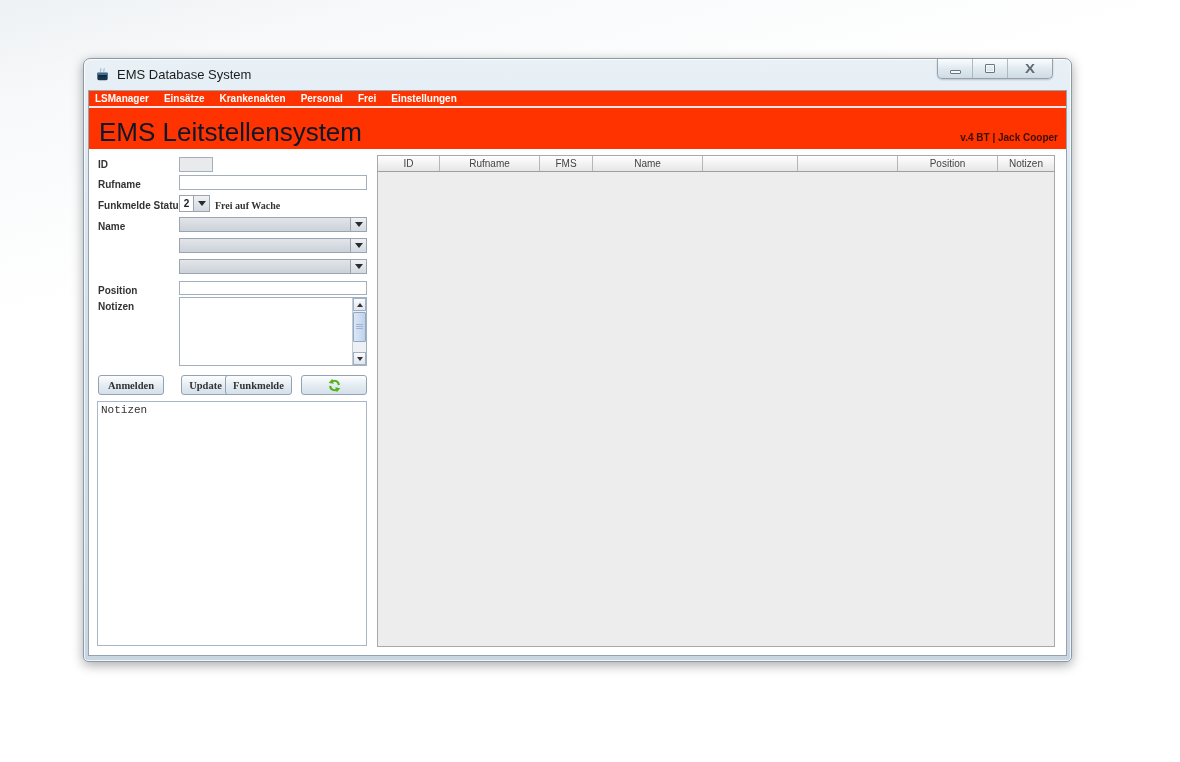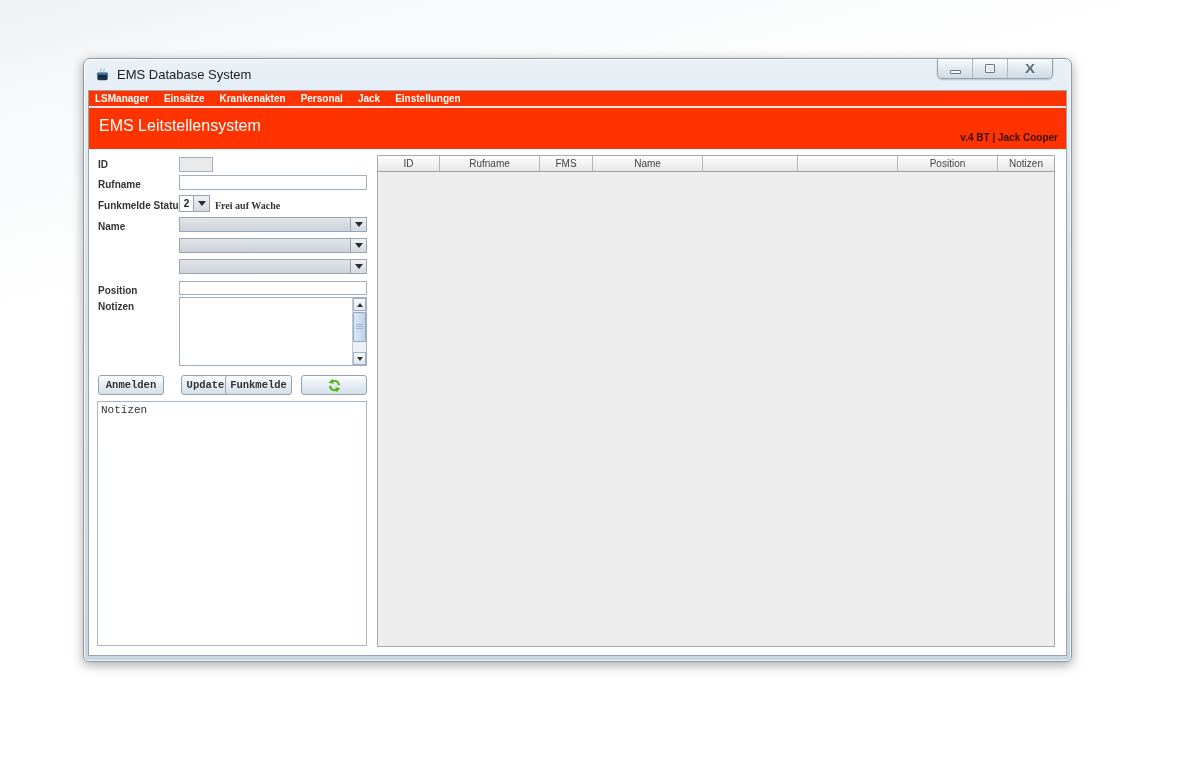--- a/index.html
+++ b/index.html
@@ -48,21 +48,21 @@
   .menubar {
     position:absolute; left:0; right:0; top:0; height:15px;
     display:flex; align-items:center; gap:15px; padding-left:6px;
   }
   .menu-item { font-size:10px; font-weight:bold; color:#ffffff; line-height:15px; }
   .menu-sep { position:absolute; left:0; right:0; top:15px; height:2px; background:#e4e7ea; }
   .banner {
     position:absolute; left:0; right:0; top:17px; height:41px;
   }
   .banner-title {
-    position:absolute; left:10px; top:9px; font-size:16px; color:#ffffff;
+    position:absolute; left:10px; top:9px; font-size:26px; color:#0f172a;
   }
   .banner-version {
     position:absolute; right:8px; bottom:6px; font-size:10px; font-weight:bold; color:#3a1000;
   }
   .content { position:absolute; left:0; right:0; top:58px; bottom:0; background:#ffffff; }
 
   
   .lbl { position:absolute; left:9px; font-size:10px; font-weight:bold; color:#333; }
   .tfield {
     position:absolute; left:90px; width:188px; height:15px;
@@ -108,21 +108,21 @@
   }
   .thumb-grip { position:absolute; left:2px; right:2px; top:13px; height:1px; background:#9fb4d4; box-shadow:0 2px 0 #9fb4d4, 0 -2px 0 #9fb4d4; }
 
   
   .btn {
     position:absolute; top:226px; height:20px;
     background:linear-gradient(180deg,#fdfefe,#e3ebf2 55%,#d5e0e9);
     border:1px solid #93a3b3; border-radius:3px;
     font-size:10.5px; font-weight:bold; color:#333;
     display:flex; align-items:center; justify-content:center;
-    font-family:Liberation Mono, monospace;
+    font-family:Liberation Serif, serif;
   }
   .notes-big {
     position:absolute; left:8px; top:252px; width:270px; height:245px;
     background:#ffffff; border:1px solid #aab6c3; resize:none;
     font-family:"Liberation Mono", monospace; font-size:11px; color:#333;
     padding:2px 3px; outline:none; overflow:hidden;
   }
 
   
   .table-panel {
@@ -165,21 +165,21 @@
     </div>
   </div>
 
   <div class="inner">
 
     <div class="menubar" style="background:#ff3300;">
       <span class="menu-item">LSManager</span>
       <span class="menu-item">Einsätze</span>
       <span class="menu-item">Krankenakten</span>
       <span class="menu-item">Personal</span>
-      <span class="menu-item">Jack</span>
+      <span class="menu-item">Frei</span>
       <span class="menu-item">Einstellungen</span>
     </div>
     <div class="menu-sep"></div>
 
     <div class="banner" style="background:#ff3300;">
       <div class="banner-title">EMS Leitstellensystem</div>
       <div class="banner-version">v.4 BT | Jack Cooper</div>
     </div>
 
     <div class="content">

